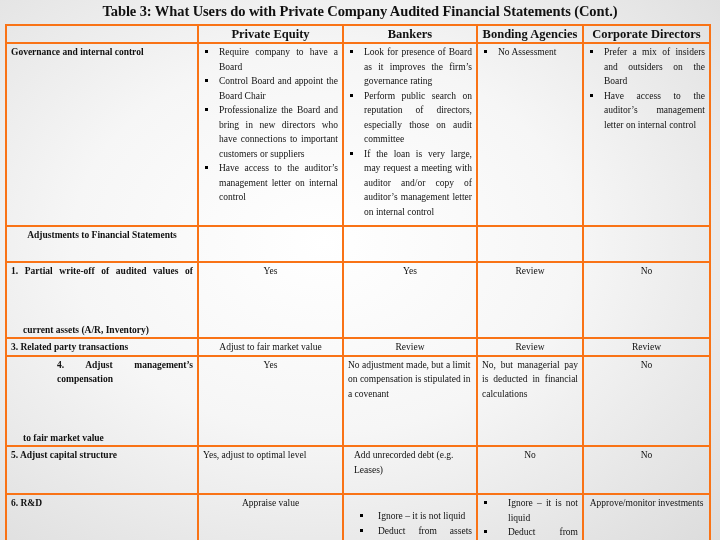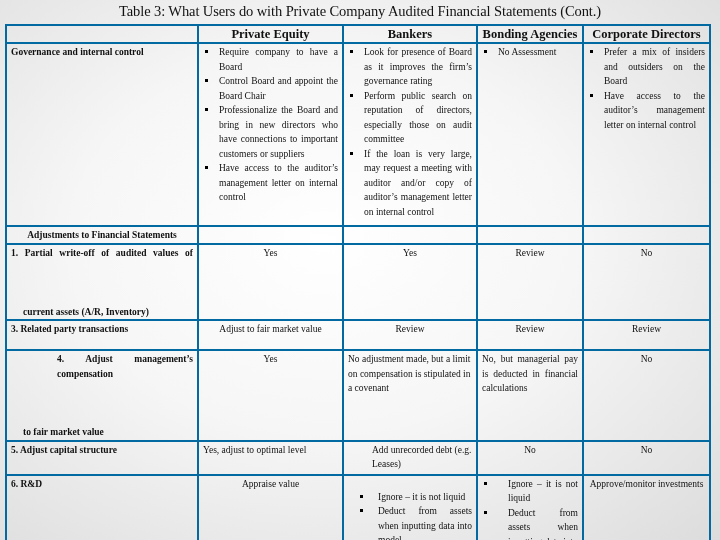--- a/index.html
+++ b/index.html
@@ -4,28 +4,28 @@
   <style>
     html, body { margin: 0; padding: 0; }
     body {
       width: 720px; height: 540px; overflow: hidden; position: relative;
       background: radial-gradient(ellipse at 45% 45%, #ffffff 0%, #f6f6f6 45%, #dcdcdc 100%);
       font-family: "Liberation Serif", "DejaVu Serif", serif;
       color: #111;
     }
     .title {
       position: absolute; left: 0; top: 3px; width: 720px; text-align: center;
-      font-size: 14.5px; font-weight: normal; letter-spacing: -0.1px;
+      font-size: 14.5px; font-weight: bold; letter-spacing: -0.1px;
     }
     table.grid {
       position: absolute; left: 5px; top: 24px;
       width: 704px; border-collapse: collapse; table-layout: fixed;
     }
     table.grid td, table.grid th {
-      border: 2px solid #0369a1; vertical-align: top; padding: 1px 4px 0 4px;
+      border: 2px solid #f97316; vertical-align: top; padding: 1px 4px 0 4px;
       font-size: 9.5px; line-height: 14.5px; overflow: hidden; background: transparent;
     }
     table.grid th { font-size: 12.5px; font-weight: bold; text-align: center; line-height: 16px; padding: 0 2px; }
     .rowhead { font-weight: bold; font-size: 12px; line-height: 14px; }
     .sect { font-size: 9px; font-weight: bold; text-align: center; line-height: 15px; }
     .c { text-align: center; }
     .j { text-align: justify; }
     ul.b { margin: 0; padding: 0; list-style: none; }
     ul.b li { position: relative; padding-left: 16px; text-align: justify; }
     ul.b li::before {
@@ -79,63 +79,63 @@
           </ul>
     </td>
     <td>
       <ul class="b">
         <li>Prefer a mix of insiders and outsiders on the Board</li>
         <li>Have access to the auditor’s management letter on internal control</li>
       </ul>
     </td>
   </tr>
 
-  <tr style="height:18px">
+  <tr style="height:36px">
     <td class="sect">Adjustments to Financial Statements</td>
     <td></td>
         <td></td>
         <td></td>
         <td></td>
   </tr>
 
   <tr style="height:46px">
     <td class="rowhead">
       <span class="big" style="display:block;text-align:justify;text-align-last:justify;">1. Partial write-off of audited values of</span>
       <span class="indent">current assets (A/R, Inventory)</span>
     </td>
     <td class="c pad-top">Yes</td>
     <td class="c pad-top">Yes</td>
     <td class="c pad-top">Review</td>
     <td class="c pad-top">No</td>
   </tr>
 
 
-  <tr style="height:30px">
+  <tr style="height:17px">
     <td class="rowhead">3. Related party transactions</td>
     <td class="c">Adjust to fair market value</td>
     <td class="c">Review</td>
     <td class="c">Review</td>
     <td class="c">Review</td>
   </tr>
 
   <tr style="height:43px">
     <td class="rowhead">
       <span style="display:block;text-align:justify;text-align-last:justify;margin-left:46px;">4. Adjust management’s compensation</span>
       <span class="indent">to fair market value</span>
     </td>
     <td class="c">Yes</td>
     <td>No adjustment made, but a limit on compensation is stipulated in a covenant</td>
     <td class="j">No, but managerial pay is deducted in financial calculations</td>
     <td class="c">No</td>
   </tr>
 
-  <tr style="height:34px">
+  <tr style="height:48px">
     <td class="rowhead">5. Adjust capital structure</td>
     <td>Yes, adjust to optimal level</td>
-    <td style="padding-left:28px">Add unrecorded debt (e.g. Leases)</td>
+    <td style="padding-left:10px">Add unrecorded debt (e.g. Leases)</td>
     <td class="c">No</td>
     <td class="c">No</td>
   </tr>
 
   <tr style="height:80px">
     <td class="rowhead">6. R&amp;D</td>
     <td class="c">Appraise value</td>
     <td style="padding-top:14px">
       <ul class="b" style="padding-left:10px">
         <li style="padding-left:20px">Ignore – it is not liquid</li>

